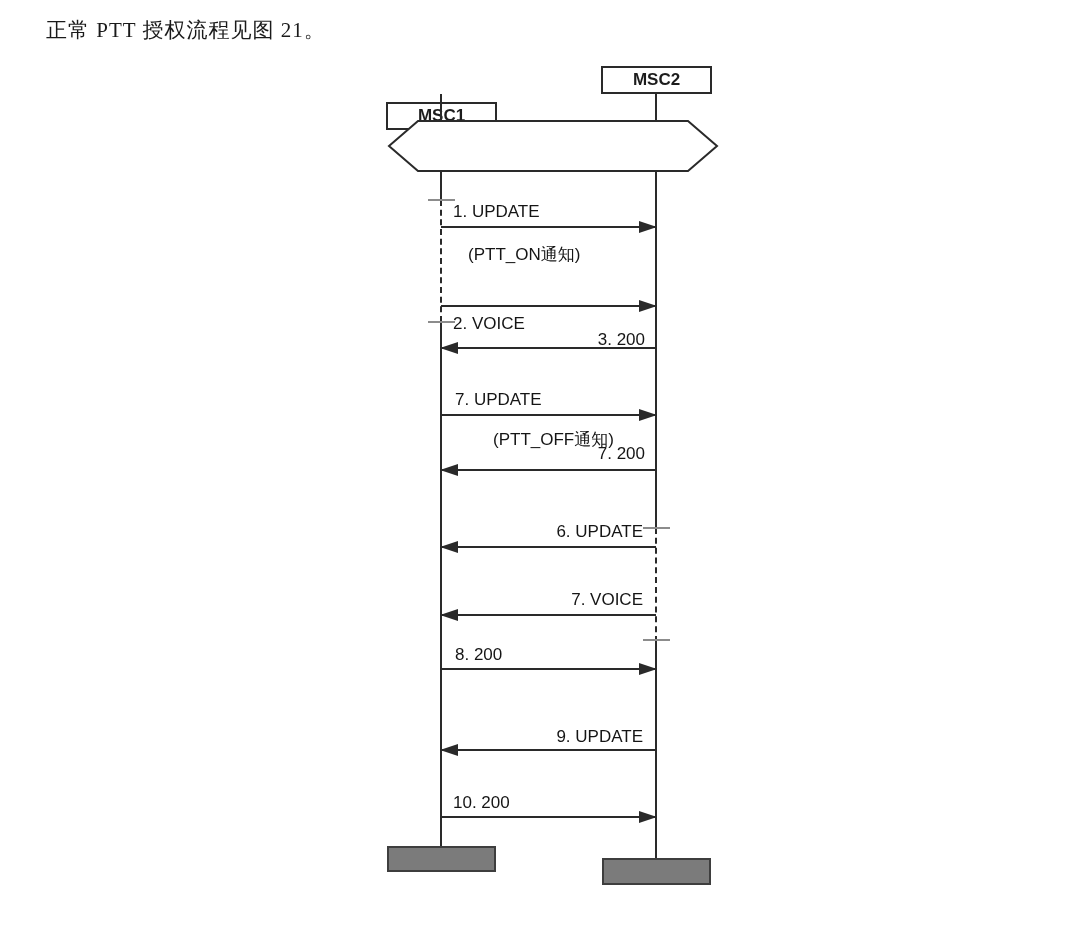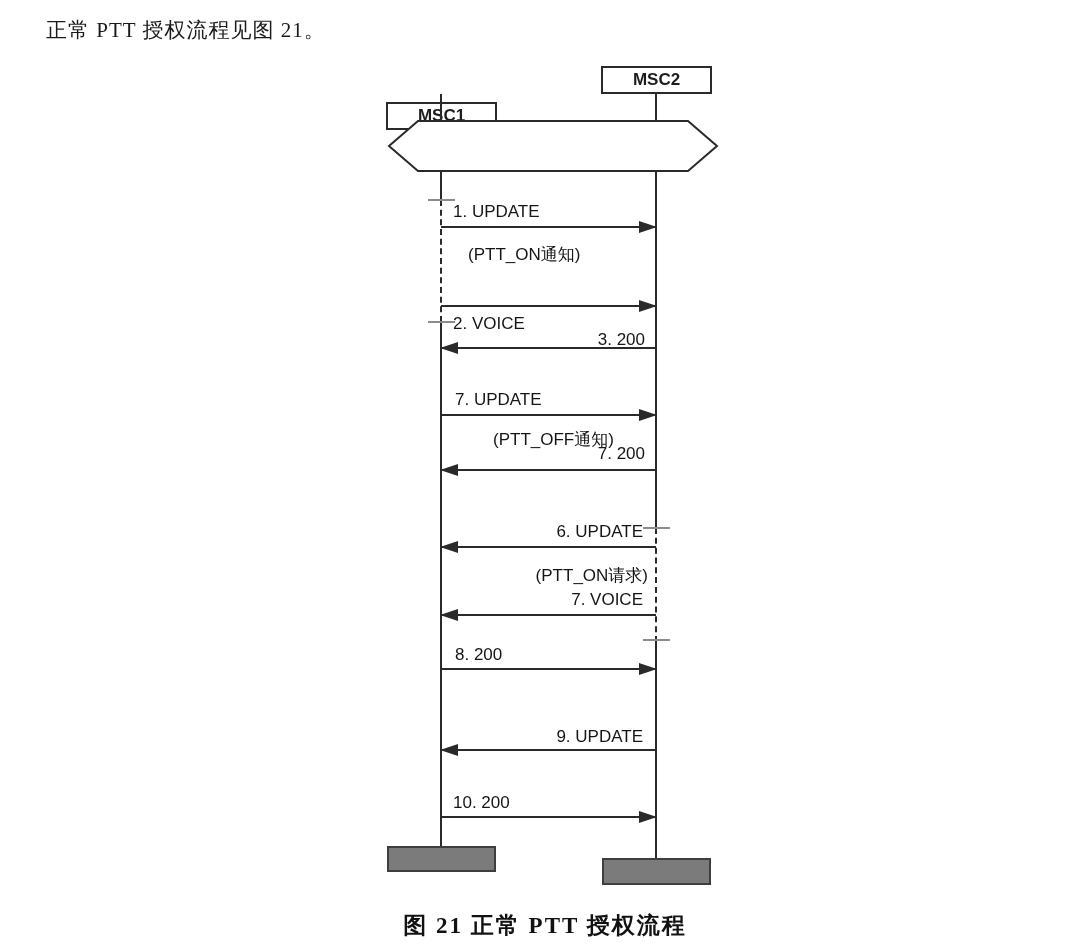--- a/index.html
+++ b/index.html
@@ -88,24 +88,22 @@
   <div class="msg r" style="top:816px;"></div>
 
   <div class="msg-label" style="left:453px;top:202px;">1. UPDATE</div>
   <div class="msg-label" style="left:468px;top:243px;">(PTT_ON通知)</div>
   <div class="msg-label" style="left:453px;top:282px;margin-top:32px;">2. VOICE</div>
   <div class="msg-label ra" style="left:441px;top:323px;width:204px;margin-top:7px;">3. 200</div>
   <div class="msg-label" style="left:455px;top:390px;">7. UPDATE</div>
   <div class="msg-label" style="left:449px;top:428px;margin-left:44px;">(PTT_OFF通知)</div>
   <div class="msg-label ra" style="left:441px;top:444px;width:204px;">7. 200</div>
   <div class="msg-label ra" style="left:441px;top:522px;width:202px;">6. UPDATE</div>
-  <div class="msg-label ra" style="left:441px;top:564px;width:207px;">(PTT_ON请求)</div>
   <div class="msg-label ra" style="left:441px;top:590px;width:202px;">7. VOICE</div>
   <div class="msg-label" style="left:455px;top:645px;">8. 200</div>
   <div class="msg-label ra" style="left:441px;top:727px;width:202px;">9. UPDATE</div>
   <div class="msg-label" style="left:453px;top:793px;">10. 200</div>
 
   <div class="endbar b1"></div>
   <div class="endbar b2"></div>
 
-  <div class="caption">图 21  正常 PTT 授权流程</div>
 
 </div>
 
 </body></html>

